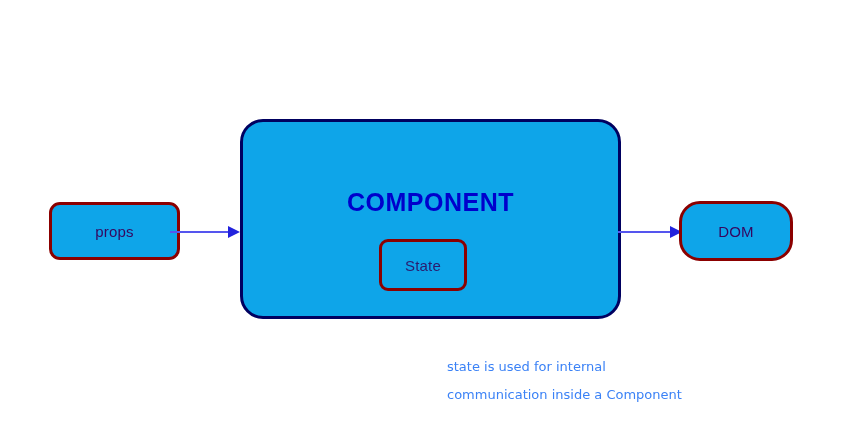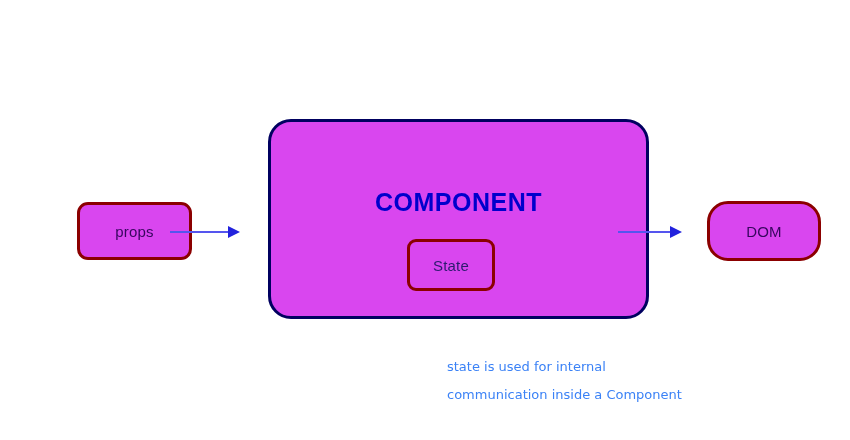--- a/index.html
+++ b/index.html
@@ -16,28 +16,27 @@
     height: 440px;
     background: #ffffff;
     overflow: hidden;
   }
   .node {
     position: absolute;
     box-sizing: border-box;
     display: flex;
     align-items: center;
     justify-content: center;
-    background: #d946ef;
-    margin-left: 28px;
+    background: #0ea5e9;
   }
   
   #props-node {
     left: 49px;
     top: 202px;
-    width: 115px;
+    width: 131px;
     height: 58px;
     border: 3px solid #8b0000;
     border-radius: 11px;
   }
   #props-node .node-label {
     font-family: "Liberation Sans", sans-serif;
     font-size: 15px;
     color: #36065e;
     letter-spacing: 0.2px;
   }

